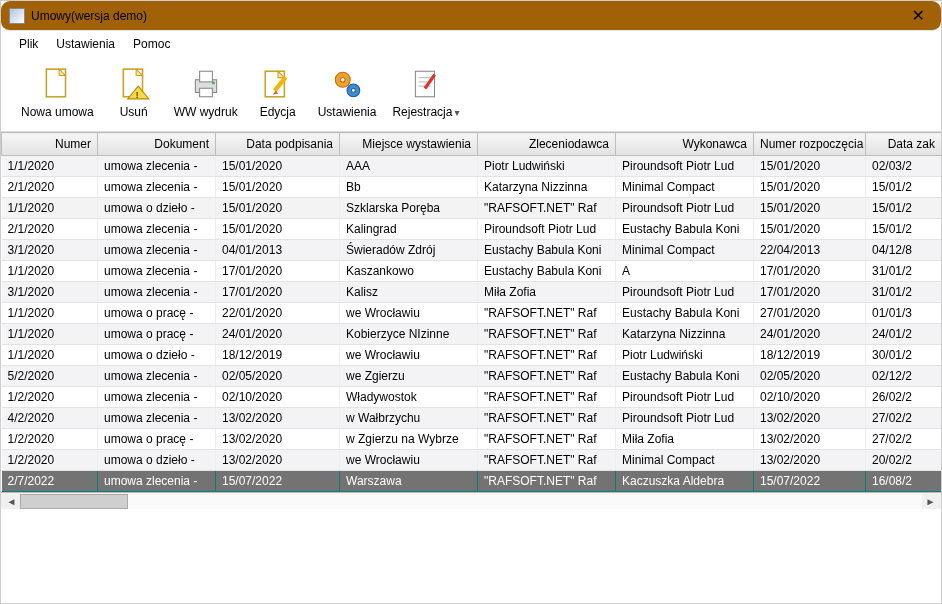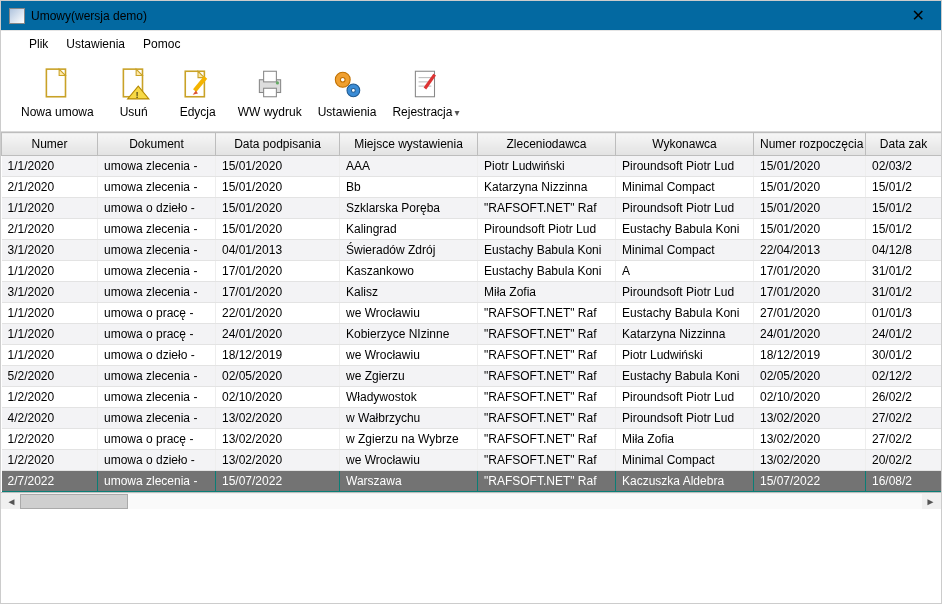--- a/index.html
+++ b/index.html
@@ -14,36 +14,37 @@
     flex-direction: column;
     border: 1px solid #ccc;
   }
   
   .titlebar {
     display: flex;
     align-items: center;
     justify-content: space-between;
     height: 30px;
     padding: 0 8px;
-    background: #0369a1;
+    background: #a16207;
     border-bottom: 1px solid #e5e5e5;
+    border-radius: 9px;
   }
   .titlebar-left { display: flex; align-items: center; gap: 6px; }
   .app-icon {
     width: 16px; height: 16px;
     background: linear-gradient(135deg,#b0c4de,#fff);
     border: 1px solid #888;
   }
   .title-text { color: #000; }
   .close-btn { font-size: 16px; padding: 2px 8px; cursor: default; }
   
   .menubar {
     display: flex;
     gap: 18px;
-    padding: 6px 28px;
+    padding: 6px 18px;
     color: #000;
   }
   .menubar span { cursor: default; }
   
   .toolbar {
     display: flex;
     gap: 4px;
     padding: 4px 14px 8px 14px;
     border-bottom: 1px solid #d9d9d9;
     align-items: flex-end;
@@ -75,21 +76,21 @@
   }
   table {
     border-collapse: collapse;
     width: 100%;
     table-layout: fixed;
   }
   thead th {
     background: #e9e9e9;
     background: linear-gradient(#f6f6f6,#e2e2e2);
     border: 1px solid #bdbdbd;
-    text-align: center;
+    text-align: right;
     font-weight: normal;
     padding: 4px 6px;
     color: #000;
     white-space: nowrap;
     overflow: hidden;
   }
   tbody td {
     border-bottom: 1px solid #e3e3e3;
     border-right: 1px solid #eee;
     padding: 3px 6px;
@@ -168,39 +169,39 @@
           <polygon points="20,18 30,30 10,30" fill="#f7d946" stroke="#b58900"></polygon>
           <text x="19" y="29" font-size="9" fill="#000" text-anchor="middle">!</text>
         </svg>
     </div>
     <span class="tool-label">Usuń</span>
   </div>
 
   <div class="tool-btn">
     <div class="icon-wrap">
       <svg viewBox="0 0 32 32">
+          <rect x="6" y="12" width="20" height="12" fill="#ddd" stroke="#888"></rect>
+          <rect x="10" y="4" width="12" height="10" fill="#fff" stroke="#888"></rect>
+          <rect x="10" y="20" width="12" height="8" fill="#fff" stroke="#888"></rect>
+          <circle cx="23" cy="15" r="1.5" fill="#6a6"></circle>
+        </svg>
+    </div>
+    <span class="tool-label">WW wydruk</span>
+  </div>
+
+  <div class="tool-btn">
+    <div class="icon-wrap">
+      <svg viewBox="0 0 32 32">
           <rect x="4" y="4" width="18" height="24" fill="#fff" stroke="#c9a227" stroke-width="1.5"></rect>
           <polygon points="16,4 22,10 16,10" fill="#ffe9a8" stroke="#c9a227"></polygon>
           <rect x="16" y="8" width="4" height="16" fill="#f4b400" transform="rotate(40 18 16)"></rect>
           <polygon points="11,26 14,22 16,25" fill="#d53"></polygon>
         </svg>
     </div>
     <span class="tool-label">Edycja</span>
-  </div>
-
-  <div class="tool-btn">
-    <div class="icon-wrap">
-      <svg viewBox="0 0 32 32">
-          <rect x="6" y="12" width="20" height="12" fill="#ddd" stroke="#888"></rect>
-          <rect x="10" y="4" width="12" height="10" fill="#fff" stroke="#888"></rect>
-          <rect x="10" y="20" width="12" height="8" fill="#fff" stroke="#888"></rect>
-          <circle cx="23" cy="15" r="1.5" fill="#6a6"></circle>
-        </svg>
-    </div>
-    <span class="tool-label">WW wydruk</span>
   </div>
 
   <div class="tool-btn">
     <div class="icon-wrap">
       <svg viewBox="0 0 32 32">
         <g fill="#f0a030" stroke="#c07000">
           <circle cx="12" cy="12" r="7"></circle>
             <circle cx="12" cy="12" r="2.2" fill="#fff"></circle>
         </g>
         <g fill="#3a8cd6" stroke="#205a90">

